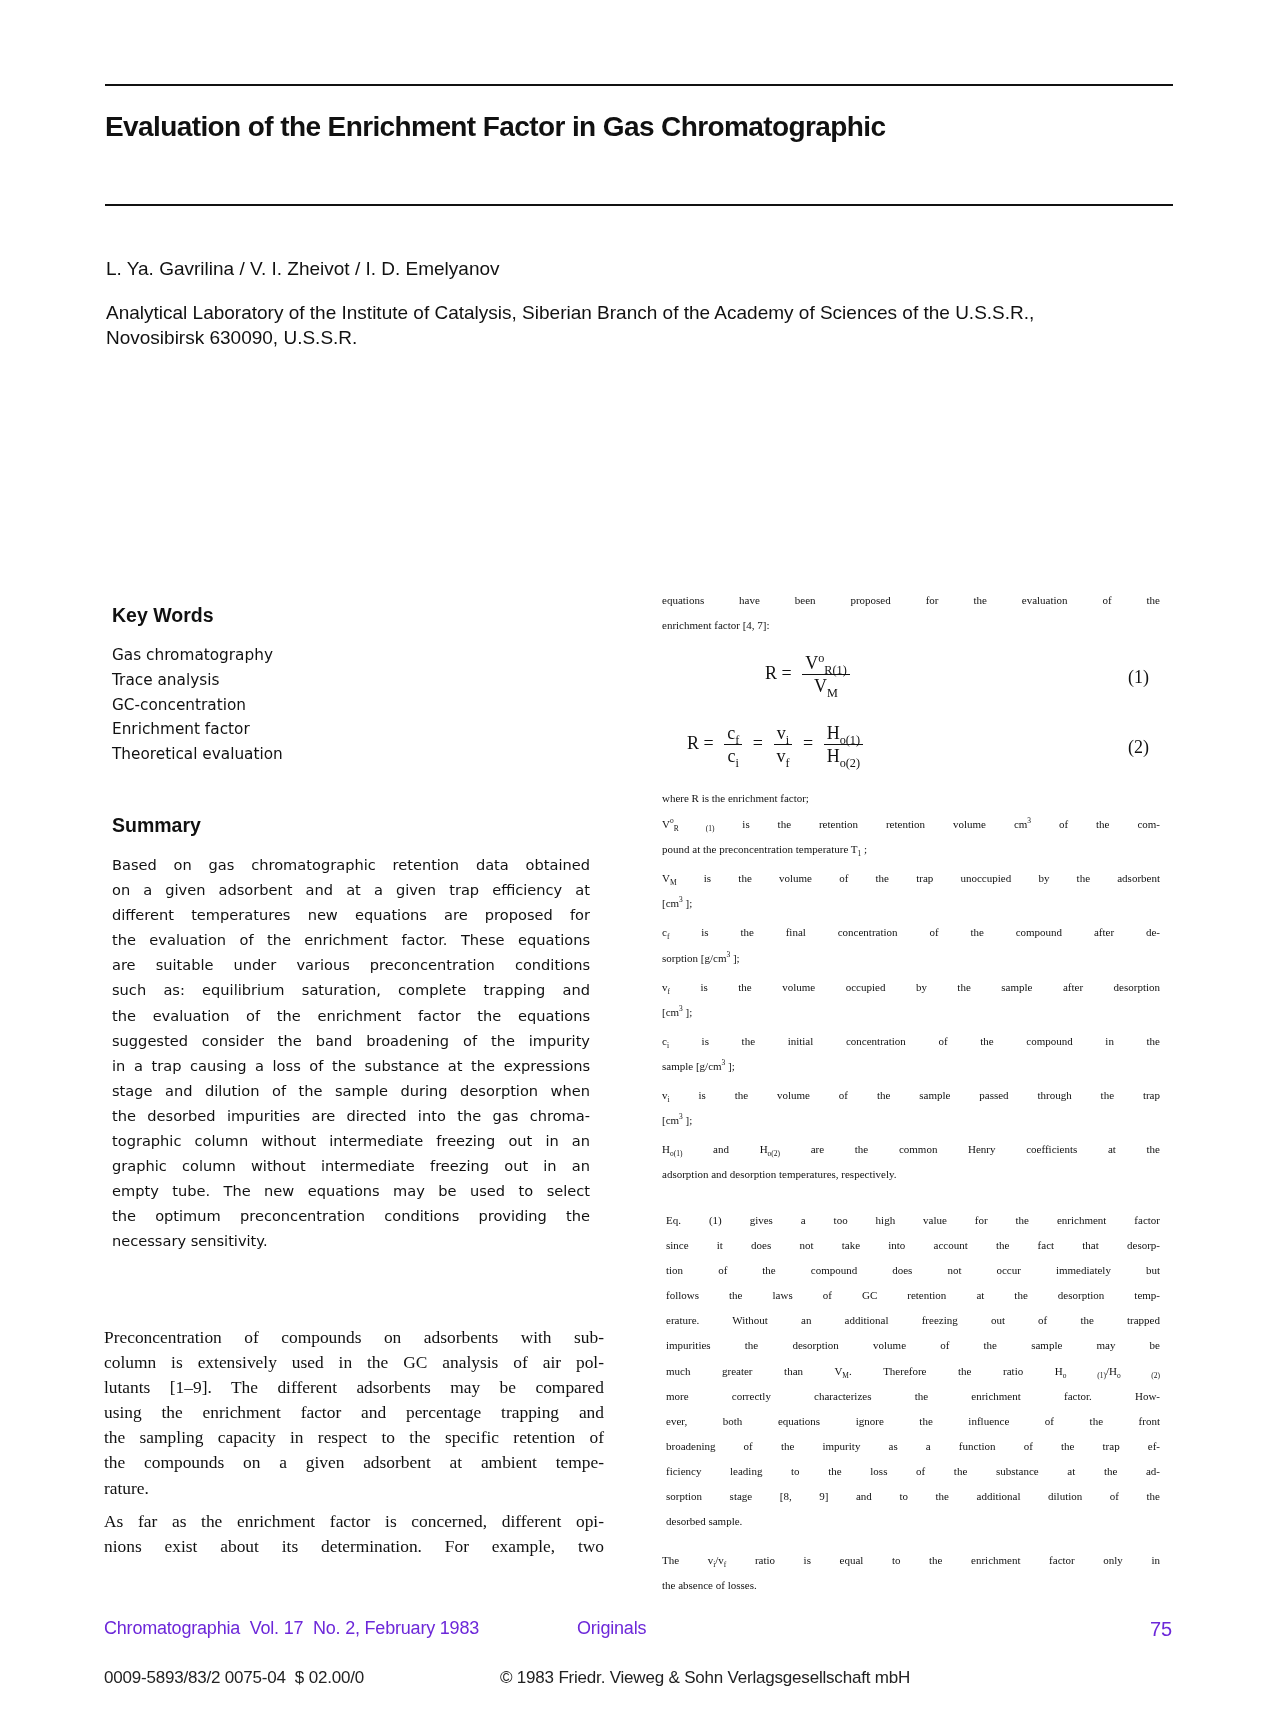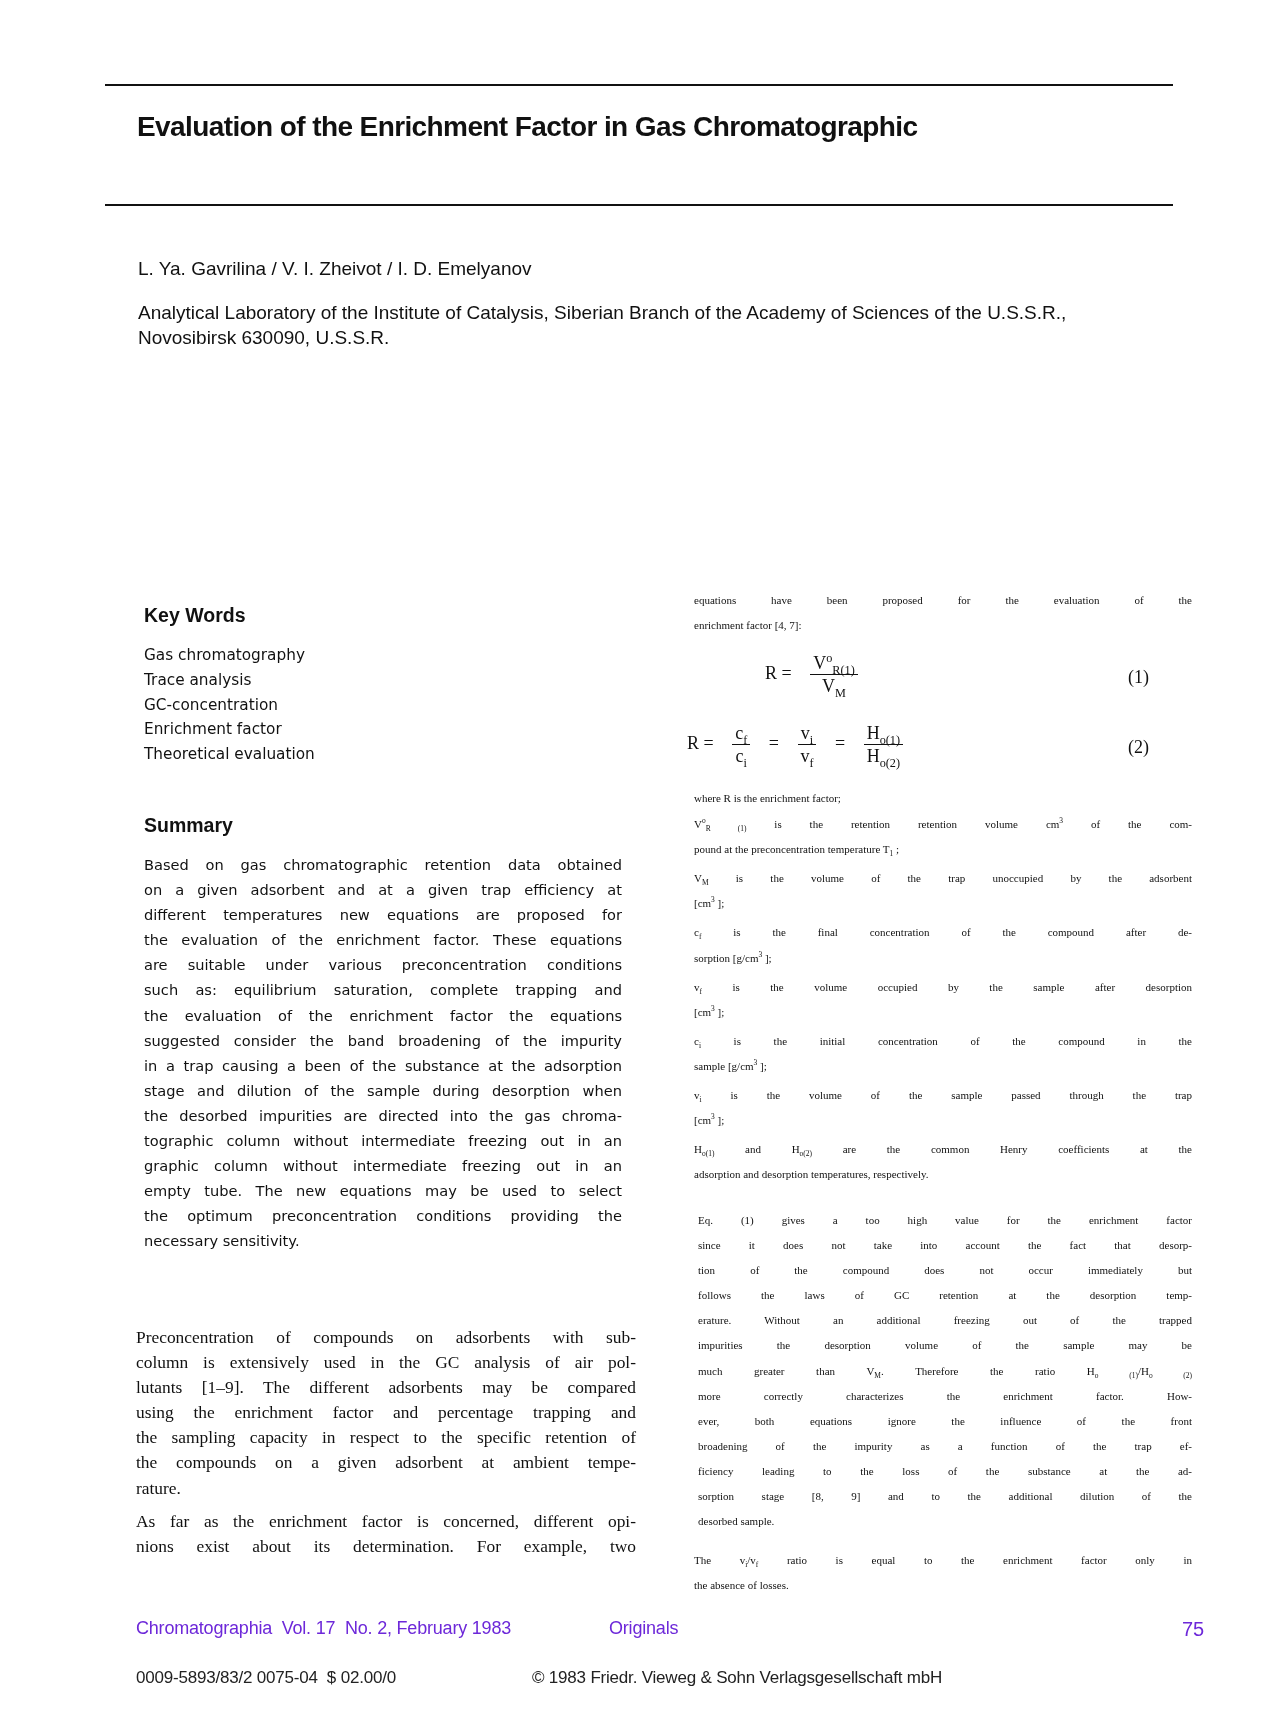--- a/index.html
+++ b/index.html
@@ -1,36 +1,36 @@
 <!DOCTYPE html>
 <html><head>
 <meta charset="utf-8">
 <style>
   html, body { margin: 0; padding: 0; background: #ffffff; }
   body { width: 1275px; height: 1726px; position: relative; overflow: hidden; color: #111; }
-  .abs { position: absolute; margin-left: 32px; }
+  .abs { position: absolute; }
   .rule { position: absolute; left: 105px; width: 1068px; height: 2px; background: #111; }
   .title { left: 105px; top: 110px; width: 1060px; font-family: "Liberation Sans", sans-serif; font-weight: bold; font-size: 28px; line-height: 33px; letter-spacing: -0.6px; }
   .title div { white-space: nowrap; }
   .authors { left: 106px; top: 258px; font-size: 19px; font-family: "Liberation Sans", sans-serif; white-space: nowrap; }
   .affil { left: 106px; top: 300px; font-size: 19px; line-height: 25px; font-family: "Liberation Sans", sans-serif; }
   .affil div { white-space: nowrap; }
   .h2 { font-family: "Liberation Sans", sans-serif; font-weight: bold; font-size: 19.5px; }
   .kw-head { left: 112px; top: 604px; }
   .kw-list { left: 112px; top: 643px; font-family: "DejaVu Sans", sans-serif; font-size: 15.3px; line-height: 24.8px; }
   .kw-list div { white-space: nowrap; }
   .sum-head { left: 112px; top: 814px; }
   .sum-text { left: 112px; top: 852px; width: 478px; font-family: "DejaVu Sans", sans-serif; font-size: 14.6px; line-height: 25.1px; }
   .line { white-space: nowrap; text-align: justify; text-align-last: justify; display: block; }
   .line.last { text-align-last: left; }
   .intro { left: 104px; top: 1325px; width: 500px; font-family: "Liberation Serif", serif; font-size: 17.4px; line-height: 25.1px; }
   .rcol { left: 662px; width: 498px; font-family: "Liberation Serif", serif; font-size: 11px; line-height: 25.1px; }
   .para-gap { height: 8px; }
   .eq { position: absolute; font-family: "Liberation Serif", serif; font-size: 18px; }
-  .frac { display: inline-flex; flex-direction: column; align-items: center; vertical-align: middle; margin: 0 14px; }
+  .frac { display: inline-flex; flex-direction: column; align-items: center; vertical-align: middle; margin: 0 6px; }
   .frac .num { border-bottom: 1.3px solid #111; padding: 0 3px; line-height: 22px; }
   .frac .den { padding: 0 3px; line-height: 22px; }
   sub, sup { font-size: 0.68em; line-height: 0; }
   .eqnum { position: absolute; left: 1128px; font-family: "Liberation Serif", serif; font-size: 18px; }
   .footer1 { top: 1618px; font-family: "Liberation Sans", sans-serif; font-size: 18px; color: #6d28d9; letter-spacing: -0.2px; }
   .footer2 { top: 1668px; font-family: "Liberation Sans", sans-serif; font-size: 17px; color: #222; letter-spacing: -0.2px; }
 </style>
 </head>
 <body>
 
@@ -58,21 +58,21 @@
 <div class="abs h2 sum-head">Summary</div>
 <div class="abs sum-text">
   <span class="line">Based on gas chromatographic retention data obtained</span>
   <span class="line">on a given adsorbent and at a given trap efficiency at</span>
   <span class="line">different temperatures new equations are proposed for</span>
   <span class="line">the evaluation of the enrichment factor. These equations</span>
   <span class="line">are suitable under various preconcentration conditions</span>
   <span class="line">such as: equilibrium saturation, complete trapping and</span>
   <span class="line">the evaluation of the enrichment factor the equations</span>
   <span class="line">suggested consider the band broadening of the impurity</span>
-  <span class="line">in a trap causing a been of the substance at the adsorption</span>
+  <span class="line">in a trap causing a loss of the substance at the expressions</span>
   <span class="line">stage and dilution of the sample during desorption when</span>
   <span class="line">the desorbed impurities are directed into the gas chroma-</span>
   <span class="line">tographic column without intermediate freezing out in an</span>
   <span class="line">graphic column without intermediate freezing out in an</span>
   <span class="line">empty tube. The new equations may be used to select</span>
   <span class="line">the optimum preconcentration conditions providing the</span>
   <span class="line last">necessary sensitivity.</span>
 </div>
 
 <div class="abs intro">

